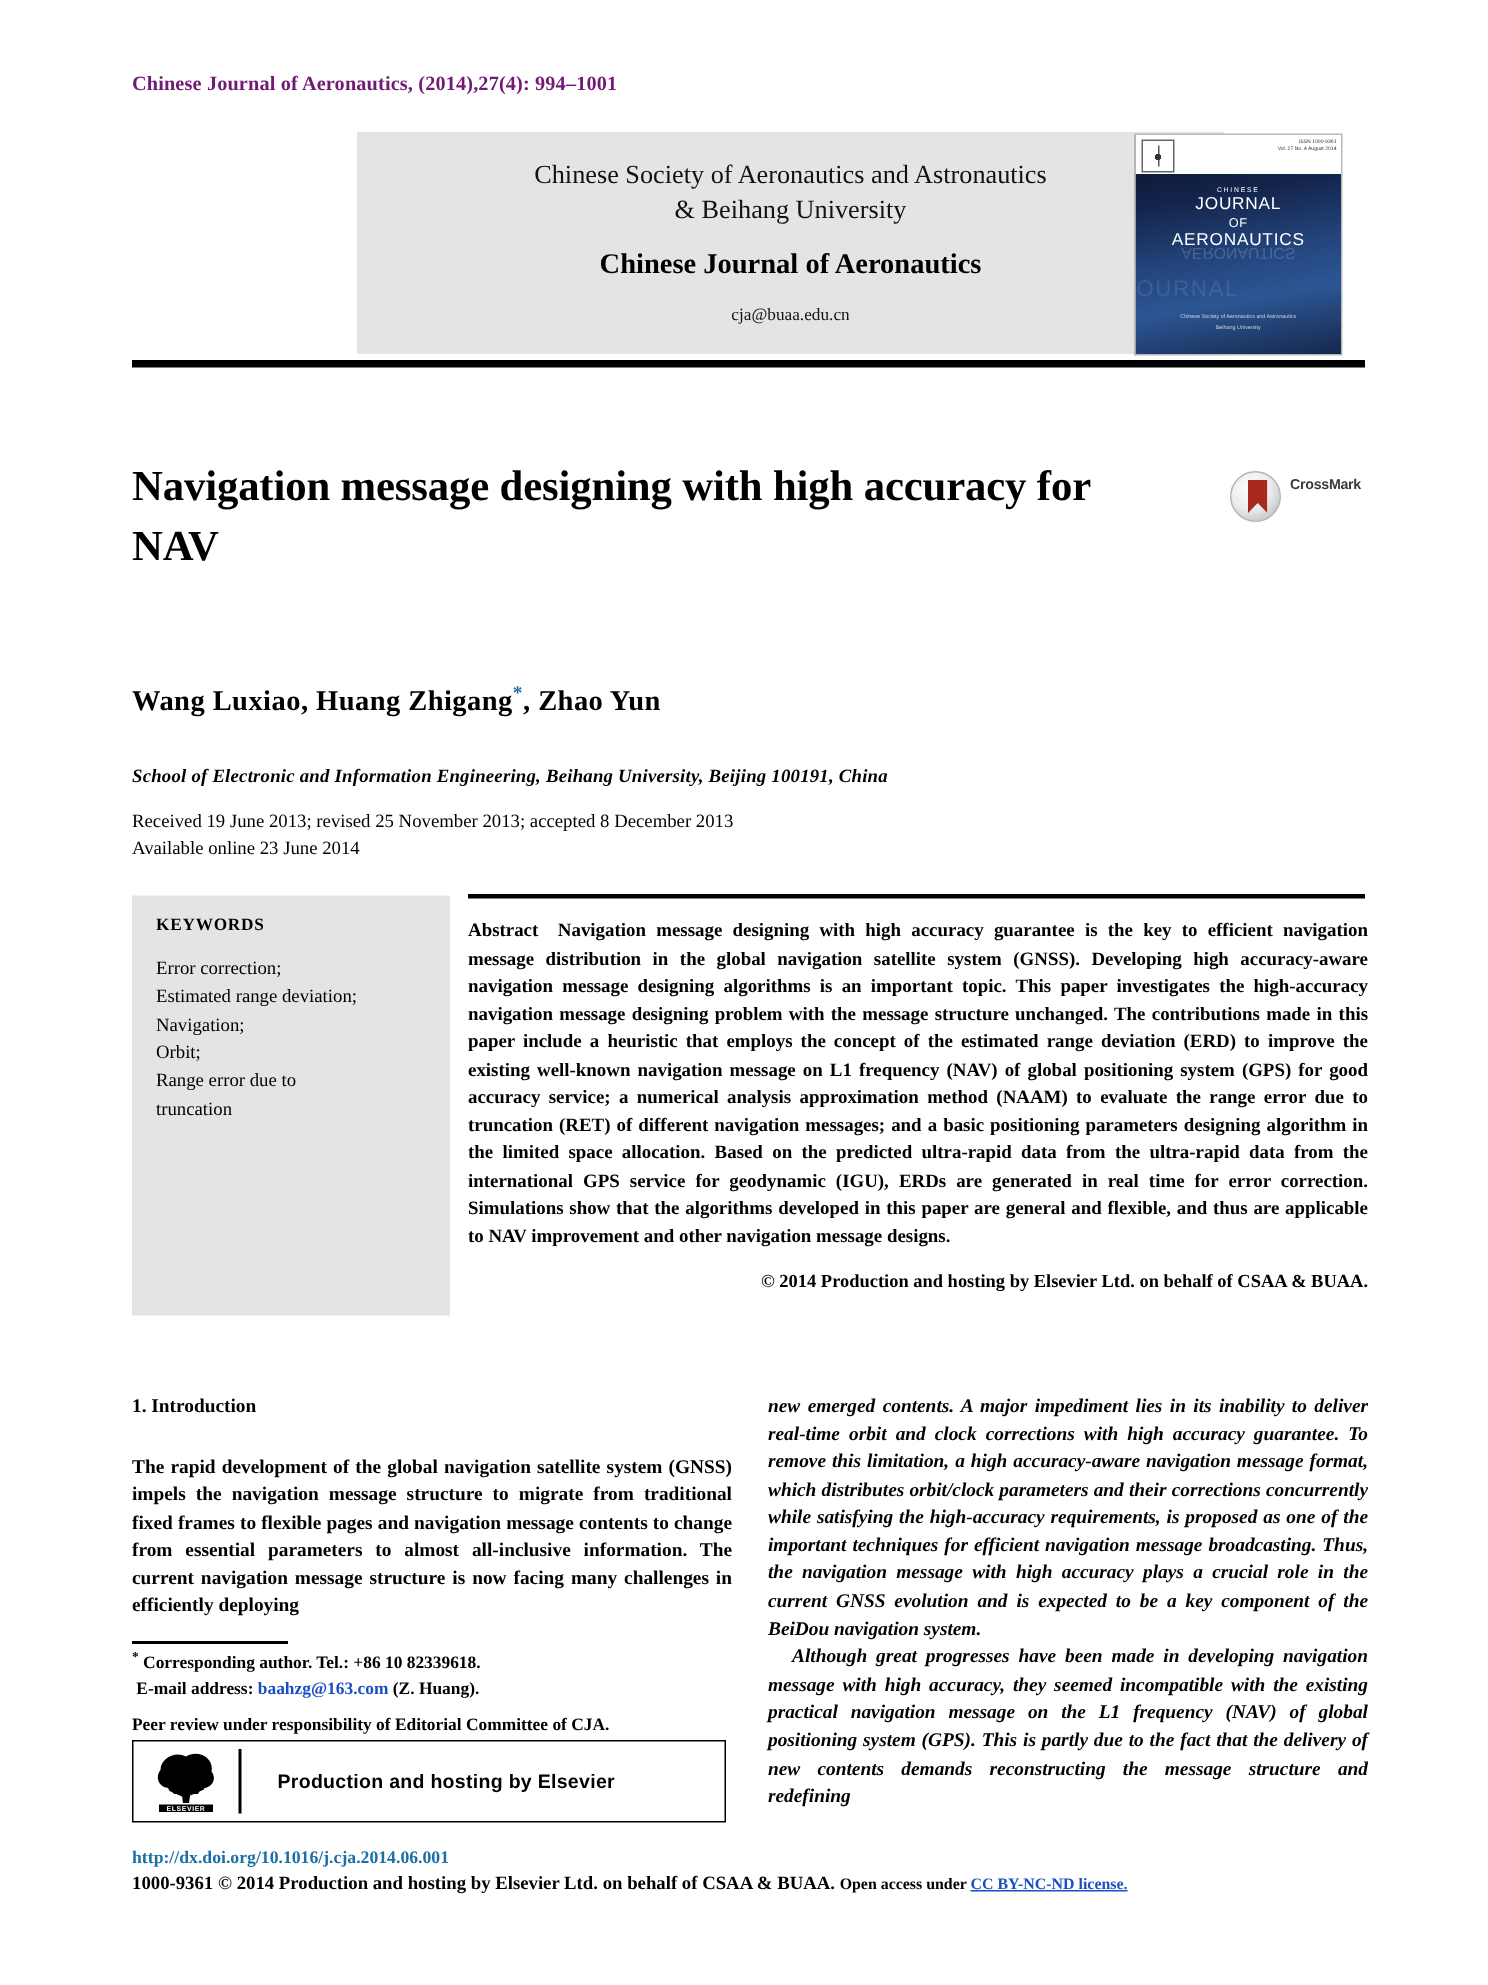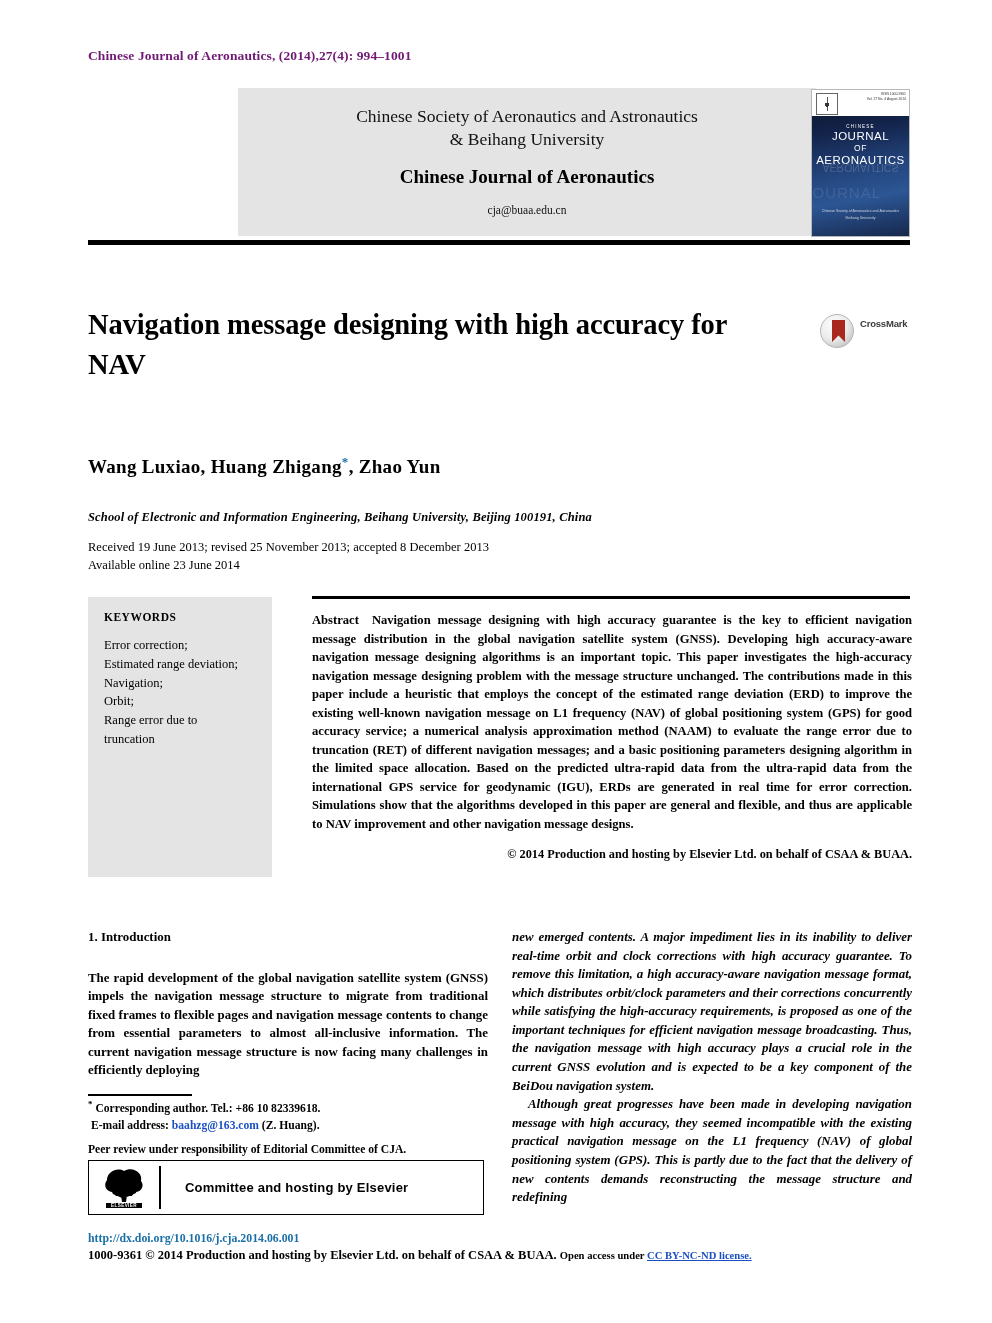--- a/index.html
+++ b/index.html
@@ -77,27 +77,28 @@
     color: #111;
   }
   .mc-sd {
     margin-top: 1px;
     font-size: 11.5px;
     color: #1a6fa8;
   }
 
   .cover-thumb {
     position: absolute;
-    right: 0;
+    right: 15px;
     top: 1px;
     width: 97px;
     height: 146px;
     border: 1px solid #b9b9b9;
     background: linear-gradient(170deg, #0b1224 0%, #13234a 28%, #24467f 55%, #2c5694 72%, #16284d 100%);
     overflow: hidden;
+    padding-left: 40px;
   }
   .ct-topbar {
     position: absolute; left: 0; top: 0; width: 100%; height: 26px;
     background: #ffffff;
   }
   .ct-els {
     position:absolute; left:4px; top:3px; width:20px; height:20px;
     border:1px solid #666; background:#fff;
   }
   .ct-els:after{
@@ -221,21 +222,21 @@
     font-size: 12.5px;
     line-height: 1.42;
     padding-top: 6px;
   }
 
   
   .kw-box {
     position: absolute;
     left: 88px;
     top: 597px;
-    width: 184px;
+    width: 212px;
     height: 280px;
     background: #e4e4e4;
     box-sizing: border-box;
     padding: 14px 16px 0 16px;
   }
   .kw-title {
     font-size: 11.5px;
     font-weight: bold;
     letter-spacing: 0.5px;
     margin-bottom: 13px;
@@ -486,21 +487,21 @@
       <svg width="46" height="43" viewBox="0 0 46 43" xmlns="http://www.w3.org/2000/svg">
         <path d="M6 14 C6 6, 16 1, 23 5 C31 0, 42 6, 40 15 C44 20, 40 27, 33 26 L31 30 L15 30 L12 26 C5 26, 2 19, 6 14 Z" fill="#000"></path>
         <path d="M19 22 L21 36 L25 36 L27 22 Z" fill="#000"></path>
         <path d="M21 28 L10 24 L12 28 L21 32 Z" fill="#000"></path>
         <path d="M25 26 L36 22 L35 27 L26 31 Z" fill="#000"></path>
         <rect x="5" y="37" width="36" height="5" fill="#000"></rect>
         <text x="23" y="41.3" text-anchor="middle" font-family="Liberation Sans, sans-serif" font-size="4.6" font-weight="bold" fill="#fff" letter-spacing="0.4">ELSEVIER</text>
       </svg>
     </div>
     <div class="els-divider"></div>
-    <div class="els-text">Committee and hosting by Elsevier</div>
+    <div class="els-text">Production and hosting by Elsevier</div>
   </div>
 
   <div class="doi">http://dx.doi.org/10.1016/j.cja.2014.06.001</div>
   <div class="copyline">
     <span>1000-9361 © 2014 Production and hosting by Elsevier Ltd. on behalf of CSAA &amp; BUAA. </span><span class="small">Open access under </span><span class="small lnk-u">CC BY-NC-ND license.</span>
   </div>
 
 </div>
 
 </body></html>

